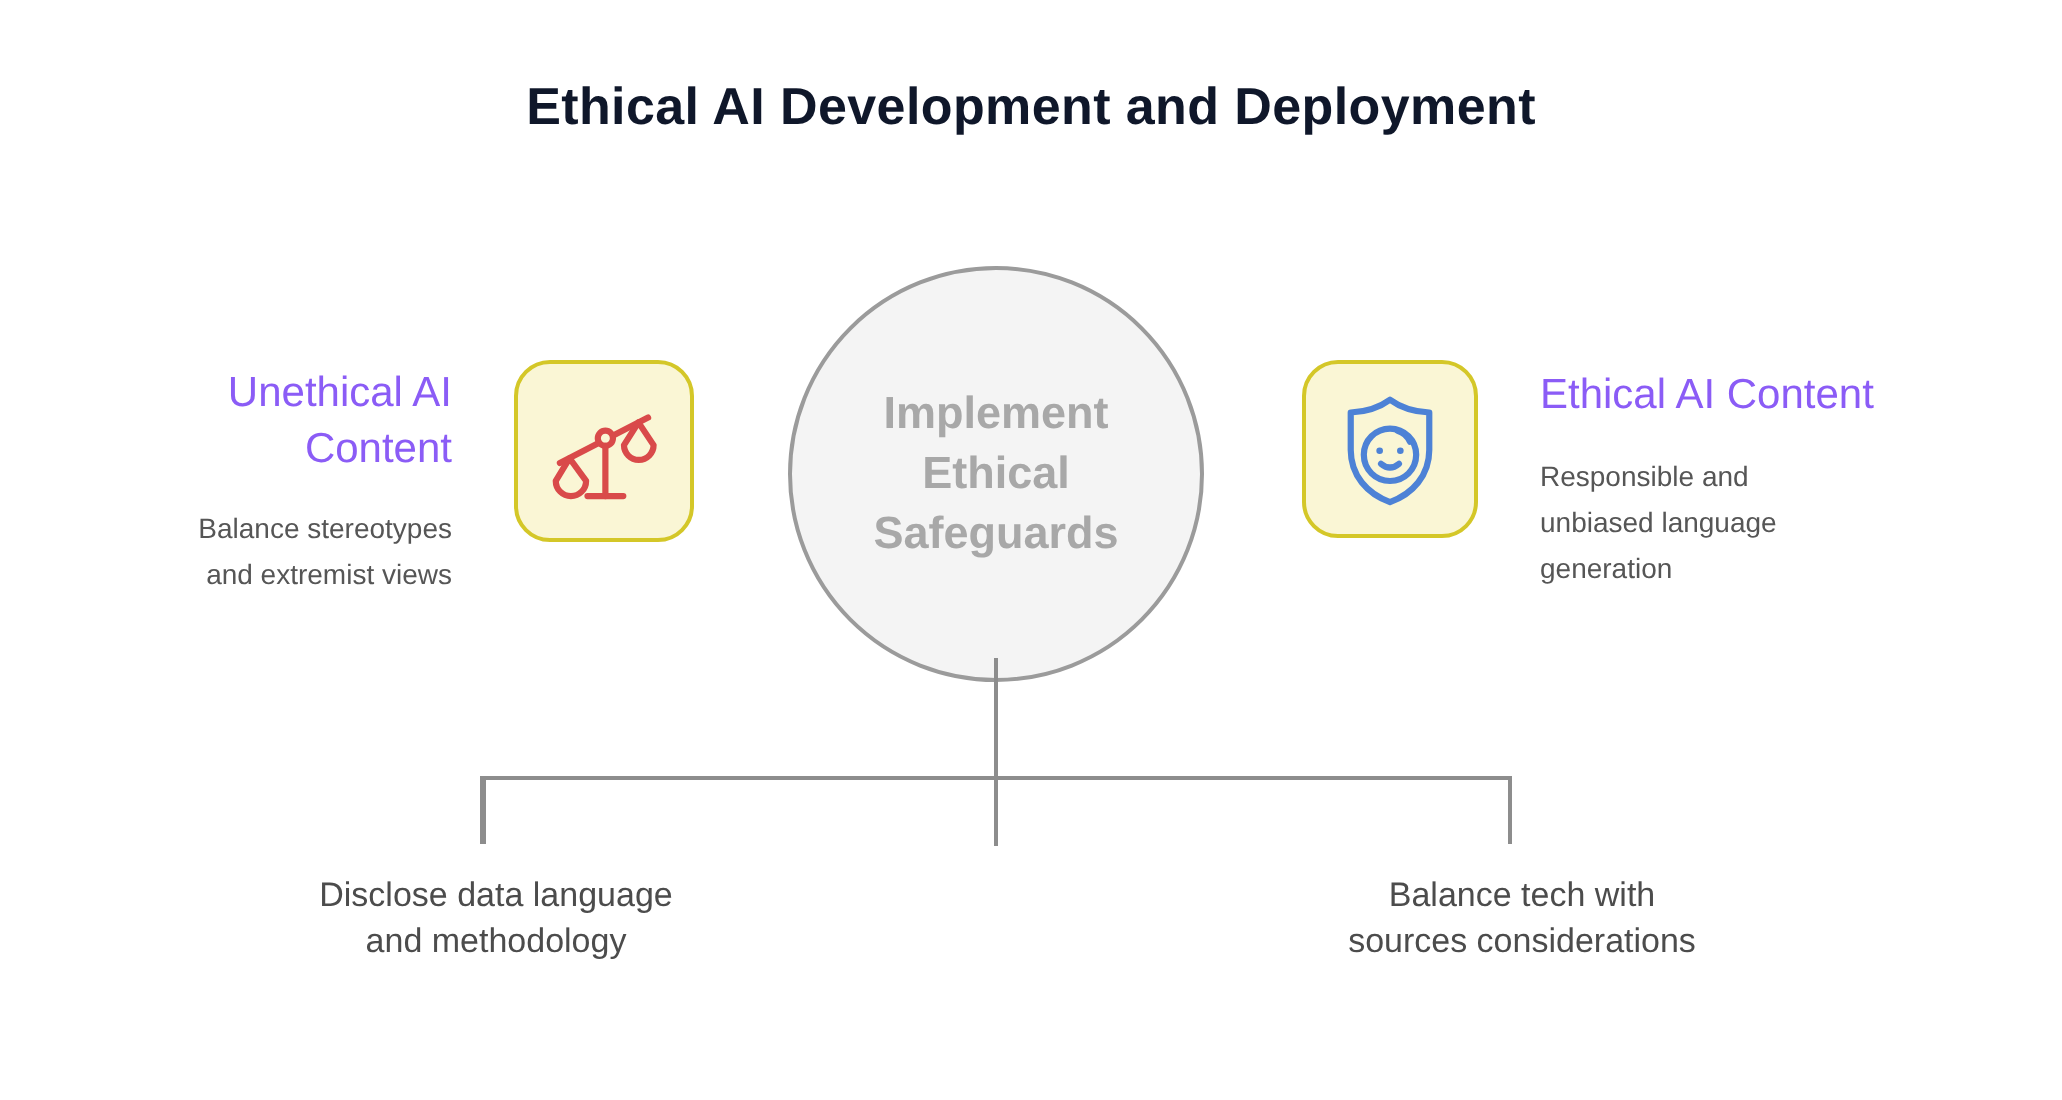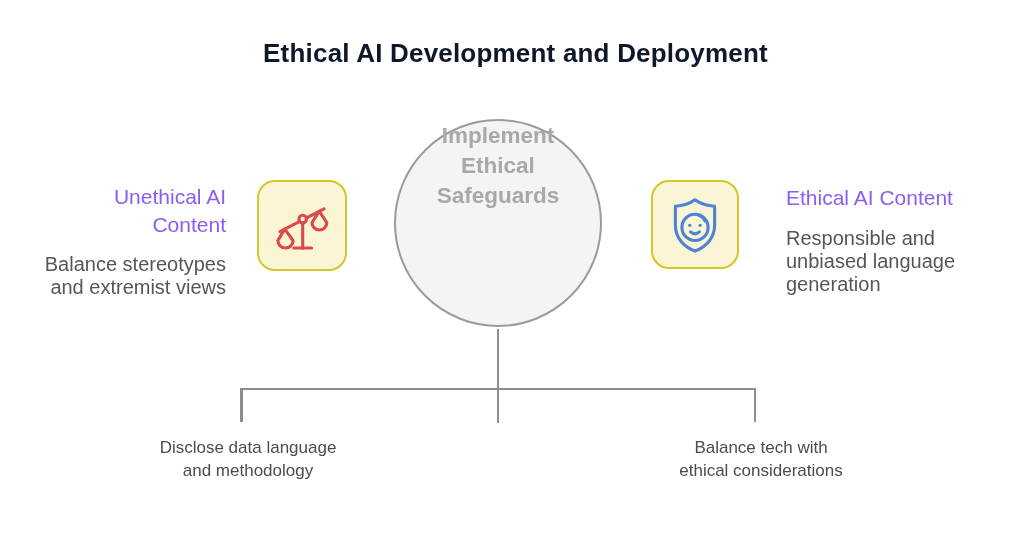--- a/index.html
+++ b/index.html
@@ -22,28 +22,28 @@
     width: 100%;
     text-align: center;
     font-size: 26px;
     font-weight: 700;
     color: #0f172a;
     letter-spacing: 0.2px;
   }
   .center-circle {
     position: absolute;
     left: 394px;
-    top: 119px;
+    top: 133px;
     width: 208px;
     height: 208px;
     border-radius: 50%;
     background: #f4f4f4;
     border: 2.5px solid #9b9b9b;
     display: flex;
-    align-items: flex-start;
+    align-items: center;
     justify-content: center;
     box-sizing: border-box;
   }
   .center-circle .label {
     font-size: 22.5px;
     font-weight: 700;
     color: #a8a8a8;
     line-height: 30px;
     text-align: center;
     white-space: pre-line;
@@ -54,32 +54,31 @@
     top: 183px;
     width: 186px;
     text-align: right;
   }
   .side-text-right {
     position: absolute;
     left: 770px;
     top: 184px;
     width: 215px;
     text-align: left;
-    margin-left: 16px;
   }
   .side-heading {
     font-size: 21px;
     font-weight: 400;
     color: #8b5cf6;
     line-height: 27.5px;
     white-space: pre-line;
   }
   .side-desc {
     margin-top: 15px;
-    font-size: 20px;
+    font-size: 14px;
     color: #565656;
     line-height: 23px;
     white-space: pre-line;
   }
   .icon-box {
     position: absolute;
     width: 88px;
     height: 89px;
     background: #faf6d5;
     border: 2.5px solid #d4c728;
@@ -159,15 +158,15 @@
 
   <div class="connector" style="left:496.5px; top:329px; width:2.5px; height:61px;"></div>
   <div class="connector" style="left:240px; top:387.5px; width:516px; height:2.5px;"></div>
   <div class="connector" style="left:240px; top:387.5px; width:2.5px; height:34px;"></div>
   <div class="connector" style="left:496.5px; top:387.5px; width:2.5px; height:35px;"></div>
   <div class="connector" style="left:753.5px; top:387.5px; width:2.5px; height:34px;"></div>
 
   <div class="branch-label branch-0">Disclose data language
 and methodology</div>
   <div class="branch-label branch-2">Balance tech with
-ethical considerations</div>
+sources considerations</div>
 
 </div>
 
 </body></html>

